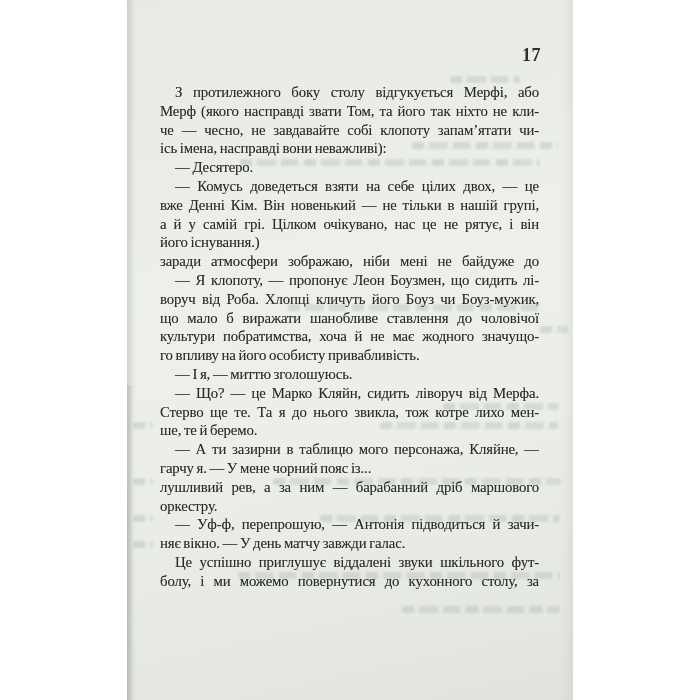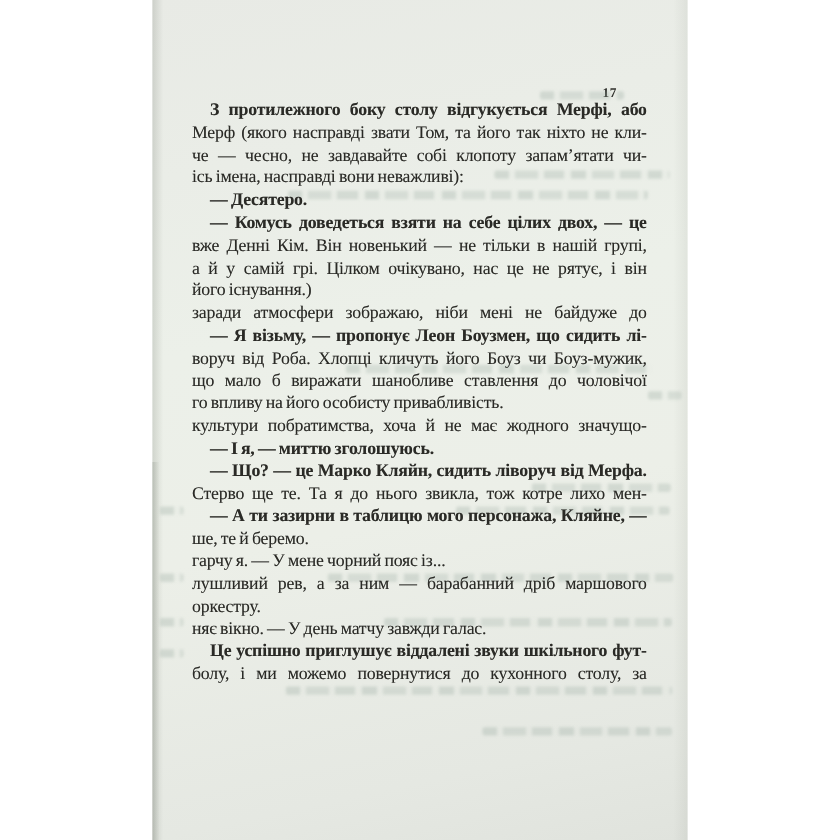--- a/index.html
+++ b/index.html
@@ -20,36 +20,36 @@
   .edge-shade-left-low{
     position:absolute;left:0;top:55%;width:6px;height:45%;
     background:linear-gradient(90deg,rgba(80,88,76,.18),rgba(80,88,76,0));
   }
   .edge-shade-right{
     position:absolute;right:0;top:0;width:12px;height:100%;
     background:linear-gradient(270deg,rgba(120,126,114,.10),rgba(120,126,114,0));
   }
   
   .folio{
-    position:absolute;left:375px;top:45px;
-    font-size:11px;font-weight:600;letter-spacing:.6px;color:#2f2f2b;margin-top:27px;
+    position:absolute;left:395px;top:45px;
+    font-size:18px;font-weight:600;letter-spacing:.6px;color:#2f2f2b;
   }
   
   .text{
     position:absolute;left:33px;top:83px;width:379px;
     font-size:14.8px;line-height:18.8px;color:#2a2a26;
     letter-spacing:-0.15px;z-index:2;
     text-shadow:0 0 .5px rgba(40,40,36,.35);
   }
   .ln{
     height:18.8px;overflow:hidden;word-spacing:-0.8px;
     text-align:justify;text-align-last:justify;
   }
   .ln.last{text-align-last:left;}
-  .ln.ind{text-indent:15px;font-weight:bold;}
+  .ln.ind{text-indent:15px;}
   
   .ghost{
     position:absolute;height:7px;z-index:1;border-radius:2px;
     filter:blur(1.15px);opacity:.55;
     background:repeating-linear-gradient(90deg,
       rgba(148,166,156,.55) 0 12px, rgba(148,166,156,.04) 12px 17px,
       rgba(148,166,156,.45) 17px 36px, rgba(148,166,156,.05) 36px 41px,
       rgba(148,166,156,.50) 41px 58px, rgba(148,166,156,.04) 58px 64px);
   }
 </style>
@@ -84,31 +84,32 @@
       <div class="ln ind">З протилежного боку столу відгукується Мерфі, або</div>
       <div class="ln">Мерф (якого насправді звати Том, та його так ніхто не кли-</div>
       <div class="ln">че — чесно, не завдавайте собі клопоту запам’ятати чи-</div>
       <div class="ln last">ісь імена, насправді вони неважливі):</div>
       <div class="ln ind last">— Десятеро.</div>
       <div class="ln ind">— Комусь доведеться взяти на себе цілих двох, — це</div>
       <div class="ln">вже Денні Кім. Він новенький — не тільки в нашій групі,</div>
       <div class="ln">а й у самій грі. Цілком очікувано, нас це не рятує, і він</div>
       <div class="ln last">його існування.)</div>
       <div class="ln">заради атмосфери зображаю, ніби мені не байдуже до</div>
-      <div class="ln ind">— Я візьму, — пропонує Леон Боузмен, що сидить лі-</div>
+      <div class="ln ind">— Я клопоту, — пропонує Леон Боузмен, що сидить лі-</div>
       <div class="ln">воруч від Роба. Хлопці кличуть його Боуз чи Боуз-мужик,</div>
       <div class="ln">що мало б виражати шанобливе ставлення до чоловічої</div>
+      <div class="ln">культури побратимства, хоча й не має жодного значущо-</div>
       <div class="ln last">го впливу на його особисту привабливість.</div>
-      <div class="ln">культури побратимства, хоча й не має жодного значущо-</div>
       <div class="ln ind last">— І я, — миттю зголошуюсь.</div>
       <div class="ln ind">— Що? — це Марко Кляйн, сидить ліворуч від Мерфа.</div>
       <div class="ln">Стерво ще те. Та я до нього звикла, тож котре лихо мен-</div>
+      <div class="ln last">ше, те й беремо.</div>
       <div class="ln ind">— А ти зазирни в таблицю мого персонажа, Кляйне, —</div>
-      <div class="ln last">ше, те й беремо.</div>
       <div class="ln last">гарчу я. — У мене чорний пояс із...</div>
       <div class="ln">лушливий рев, а за ним — барабанний дріб маршового</div>
       <div class="ln last">оркестру.</div>
+      <div class="ln ind">— Уф-ф, перепрошую, — Антонія підводиться й зачи-</div>
       <div class="ln last">няє вікно. — У день матчу завжди галас.</div>
       <div class="ln ind">Це успішно приглушує віддалені звуки шкільного фут-</div>
       <div class="ln">болу, і ми можемо повернутися до кухонного столу, за</div>
     </div>
 
 </div>
 
 </body></html>

